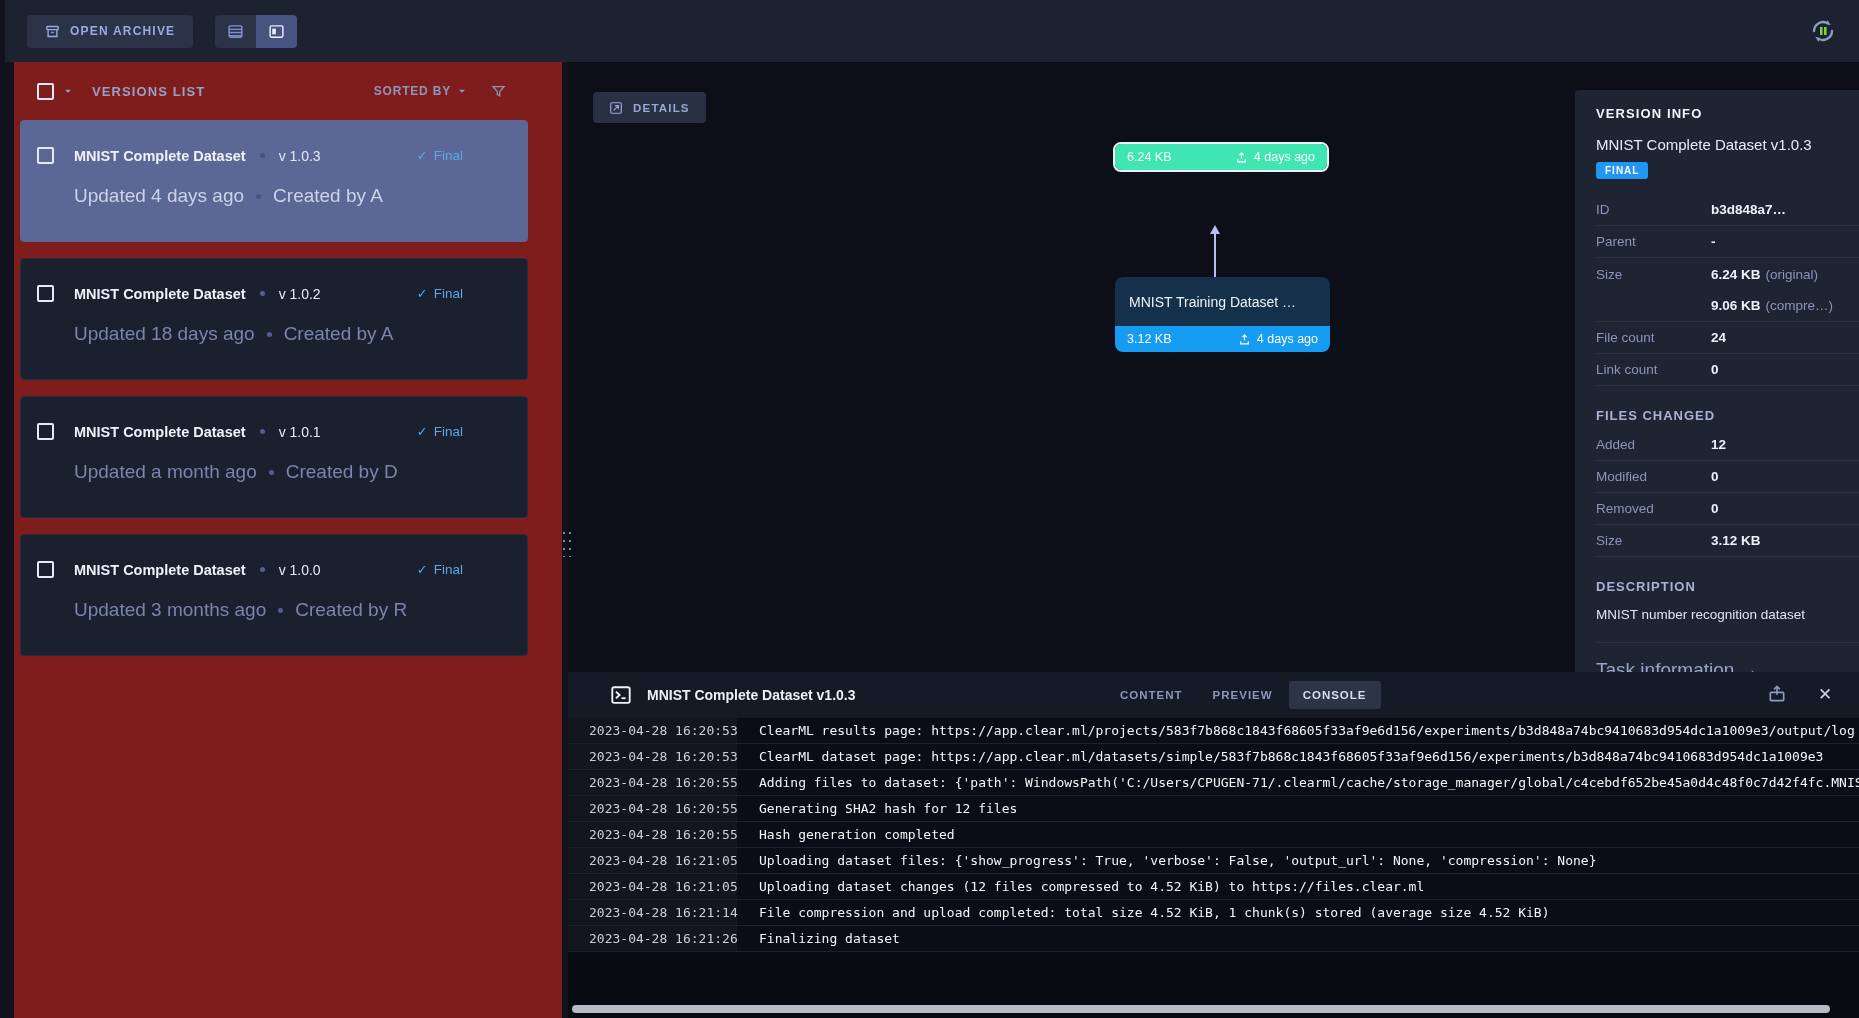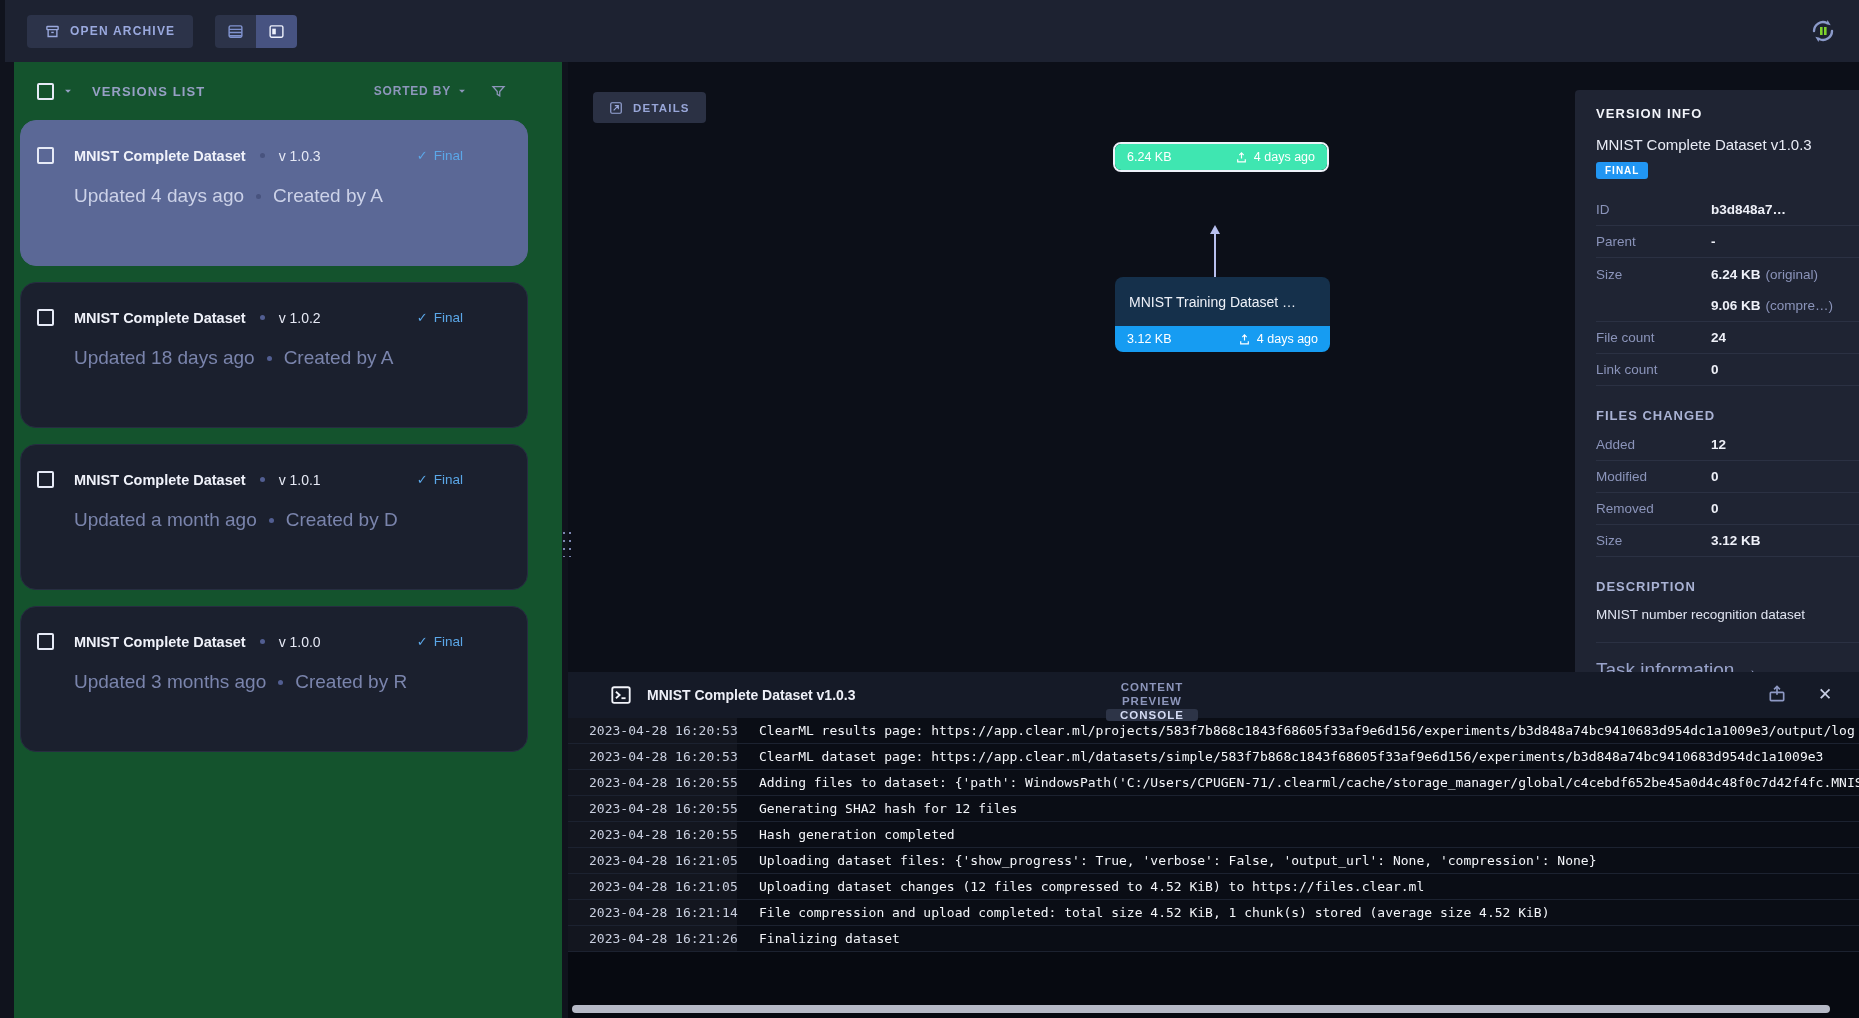--- a/index.html
+++ b/index.html
@@ -10,30 +10,30 @@
 
   
   .topbar { position:absolute; left:5px; right:0; top:0; height:62px; background:#1d2231; display:flex; align-items:center; padding-left:22px; }
   .btn-archive { height:33px; background:#2c3349; border-radius:4px; color:#9aa9de; font-size:12px; font-weight:bold; letter-spacing:1.2px; display:flex; align-items:center; gap:10px; padding:0 18px; }
   .view-toggle { margin-left:22px; display:flex; border-radius:4px; overflow:hidden; }
   .view-toggle button { width:41px; height:33px; display:flex; align-items:center; justify-content:center; background:#2c3349; color:#8093cf; }
   .view-toggle button.active { background:#475381; color:#eef1fb; }
   .refresh-btn { position:absolute; right:20px; top:15px; width:32px; height:32px; color:#8b9ac9; }
 
   
-  .versions-panel { position:absolute; left:14px; top:62px; width:548px; bottom:0; background:#14532d; }
+  .versions-panel { position:absolute; left:14px; top:62px; width:548px; bottom:0; background:#7f1d1d; }
   .versions-header { height:58px; display:flex; align-items:center; padding:0 56px 0 23px; }
   .checkbox { width:17px; height:17px; border:2px solid #e6eaf6; border-radius:2px; flex:none; display:inline-block; }
   .vh-caret { color:#97a0c5; margin-left:7px; }
   .vh-title { margin-left:17px; color:#97a0c5; font-size:13px; font-weight:bold; letter-spacing:1.1px; }
   .spacer { flex:1; }
   .sorted-by { display:flex; align-items:center; gap:4px; color:#8d96bb; font-size:12px; font-weight:bold; letter-spacing:0.8px; }
   .funnel { color:#8d96bb; margin-left:22px; }
 
-  .version-item { position:relative; margin:0 34px 16px 6px; height:146px; background:#1b202e; border:1px solid #272d41; border-radius:16px; padding:26px 64px 0 16px; }
+  .version-item { position:relative; margin:0 34px 16px 6px; height:122px; background:#1b202e; border:1px solid #272d41; border-radius:4px; padding:26px 64px 0 16px; }
   .version-item.selected { background:#5b6896; border-color:#5b6896; }
   .vi-row1 { display:flex; align-items:center; }
   .vi-name { margin-left:20px; color:#f0f2fa; font-size:14.5px; font-weight:bold; }
   .vi-dot { width:5px; height:5px; border-radius:50%; background:#525e92; margin:0 14px; flex:none; }
   .version-item.selected .vi-dot { background:#48537e; }
   .vi-version { color:#e6e9f5; font-size:14px; }
   .vi-final { margin-left:auto; display:flex; align-items:center; gap:6px; color:var(--final-check); font-size:13.5px; }
   .vi-check-glyph { font-size:13px; }
   .vi-row2 { margin-top:21px; margin-left:37px; display:flex; align-items:center; color:#7a84ac; font-size:19px; }
   .version-item.selected .vi-row2 { color:#ccd2e8; }
@@ -75,21 +75,21 @@
   .section-header { margin-top:22px; color:#a9b2d4; font-weight:bold; font-size:13px; letter-spacing:1px; }
   .section-header + .info-rows { margin-top:6px; }
   .desc-text { margin-top:13px; color:#dfe3f0; font-size:13.5px; }
   .task-link { margin-top:20px; border-top:1px solid #2b3143; padding-top:16px; color:#99a3cb; font-size:19px; cursor:pointer; }
 
   
   .console { position:absolute; left:568px; top:672px; right:0; bottom:0; background:#070a11; z-index:10; }
   .console-header { height:46px; background:#151a27; display:flex; align-items:center; padding-left:42px; position:relative; }
   .terminal-icon { color:#f2f4fa; margin-right:15px; }
   .console-title { color:#eef0f8; font-weight:bold; font-size:14px; }
-  .tabs { position:absolute; left:538px; top:9px; display:flex; height:28px; gap:2px;flex-direction:column; }
+  .tabs { position:absolute; left:538px; top:9px; display:flex; height:28px; gap:2px; }
   .tab { padding:0 14px; display:flex; align-items:center; color:#8d96bb; font-size:11.5px; font-weight:bold; letter-spacing:1px; border-radius:3px; }
   .tab.active { background:#2d3447; color:#d5dcf4; }
   .console-actions { position:absolute; right:22px; top:8px; display:flex; gap:24px; align-items:center; }
   .console-actions button { color:#8e99c4; width:24px; height:28px; display:flex; align-items:center; justify-content:center; }
   .close-x { font-size:17px; color:#c9cfe4; }
   .log-row { height:26px; display:flex; align-items:center; border-bottom:1px solid #1c2230; background:#0a0d15; font-family:"DejaVu Sans Mono",monospace; font-size:13px; white-space:nowrap; }
   .log-time { width:169px; flex:none; background:#13161f; color:#c9cfdf; height:100%; display:flex; align-items:center; padding-left:21px; }
   .log-msg { padding-left:22px; color:#f4f6fa; overflow:hidden; }
   .h-scrollbar { position:absolute; left:4px; bottom:5px; width:1258px; height:8px; background:#b6bac7; border-radius:4px; }
 </style>

